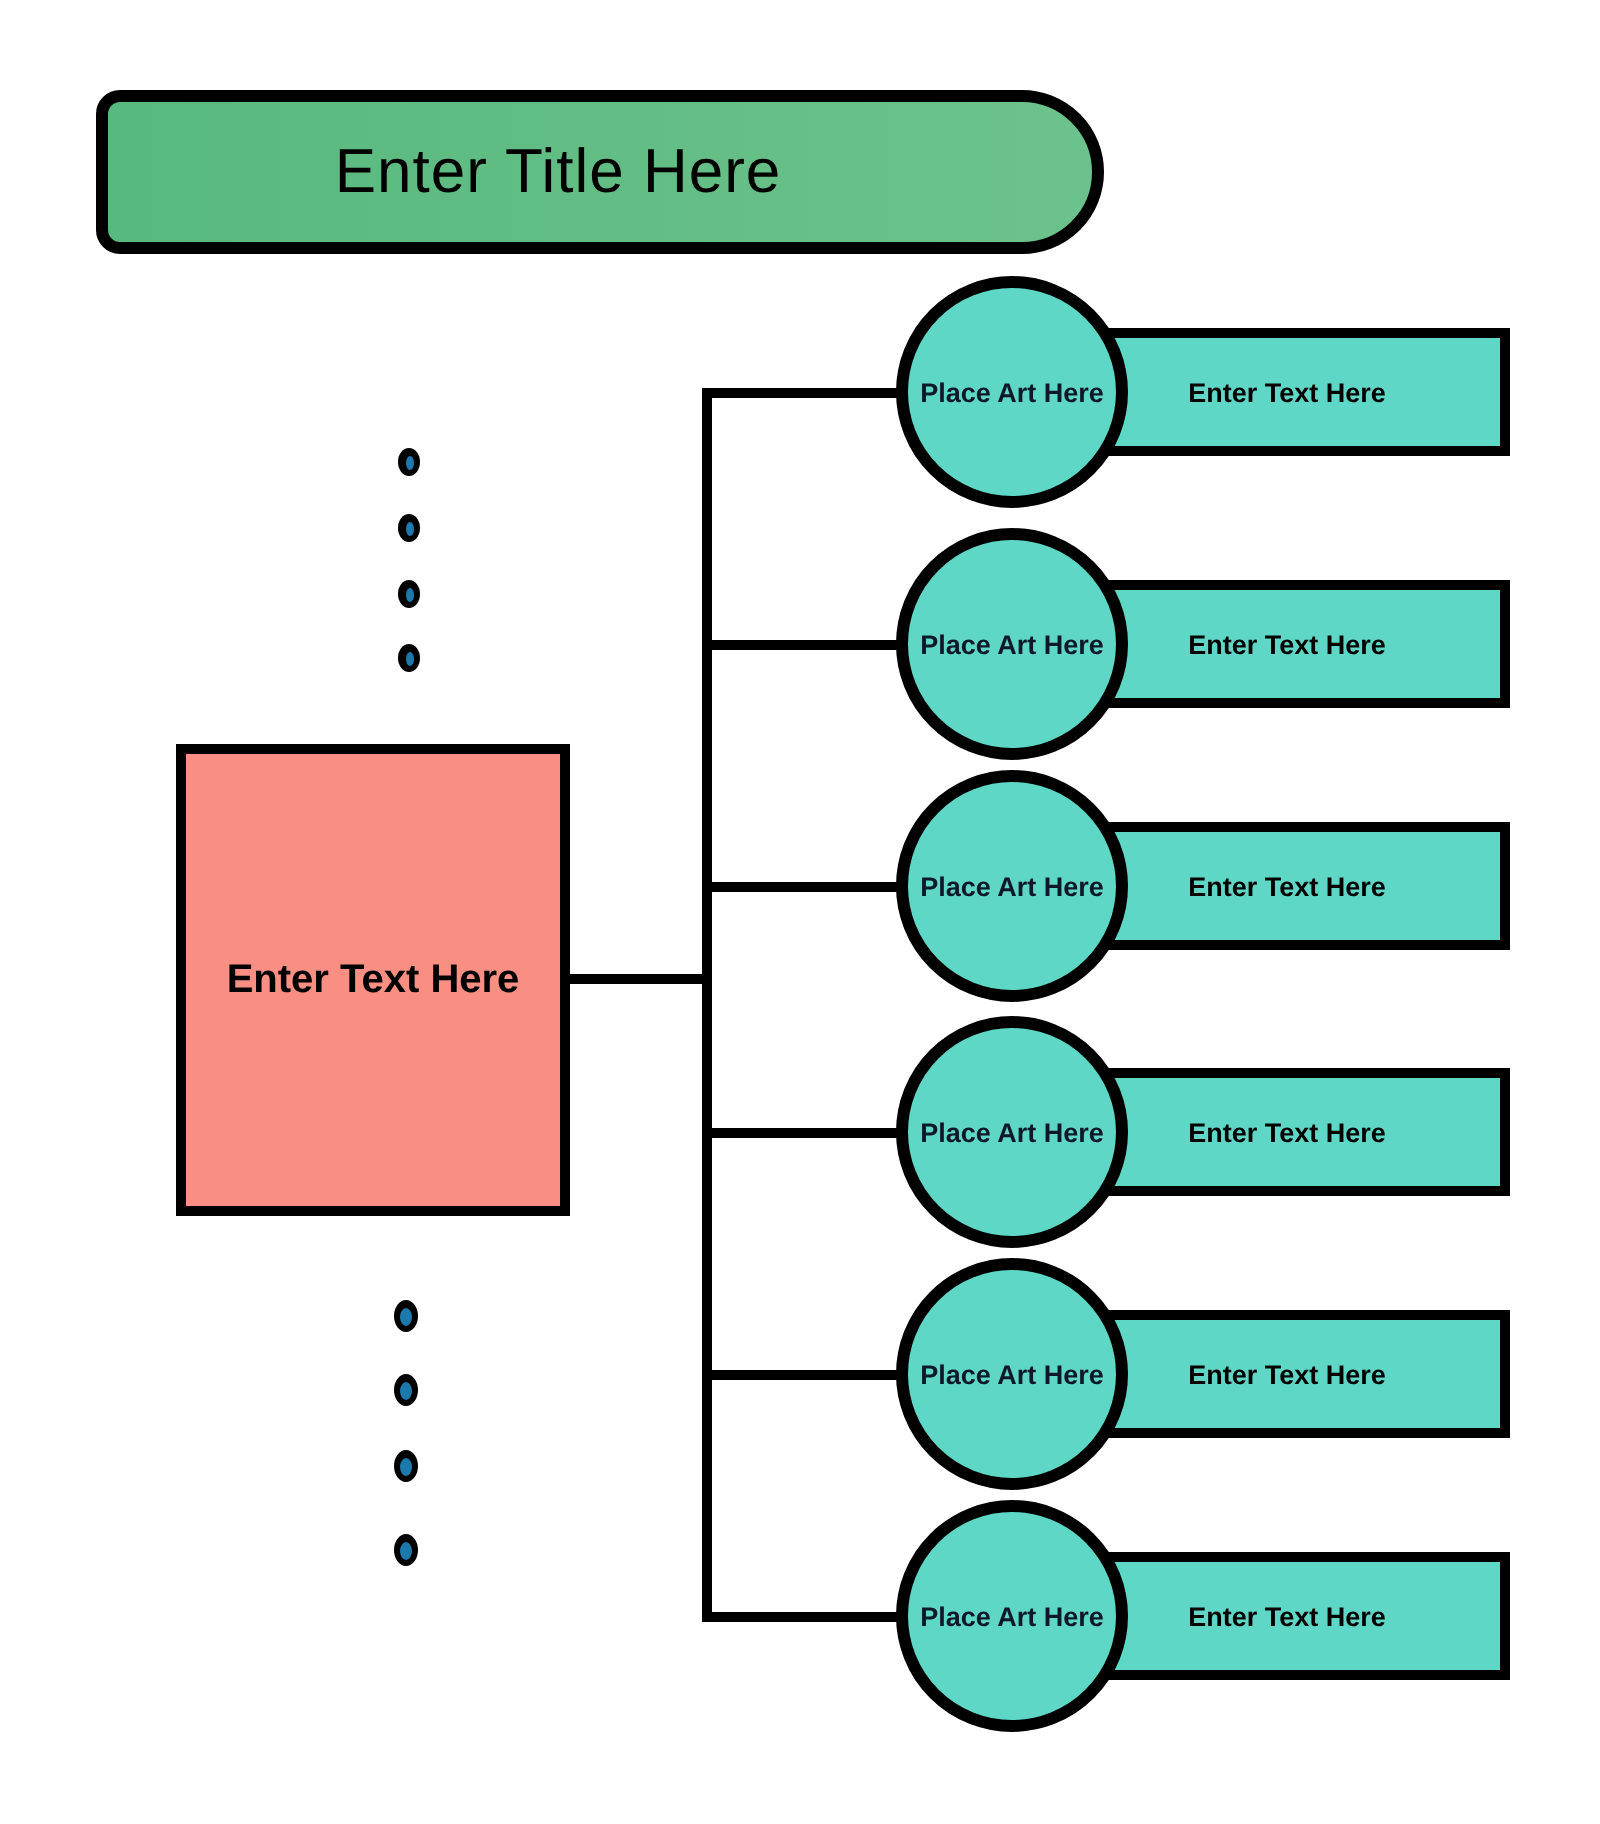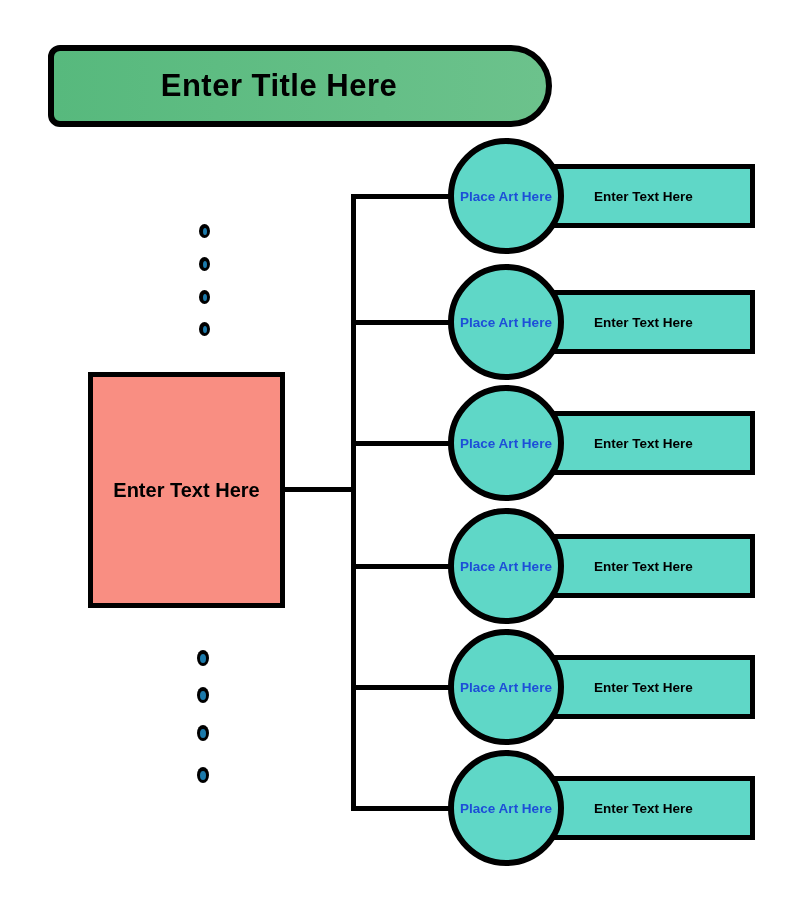--- a/index.html
+++ b/index.html
@@ -29,21 +29,21 @@
     background: linear-gradient(90deg,
       var(--title-green-left, #57b97d),
       var(--title-green-right, #6cc28c));
     display: flex;
     align-items: center;
     justify-content: center;
     padding-right: 42px;
   }
   .title-pill span {
     font-size: 31px;
-    font-weight: bold;
+    font-weight: normal;
     color: #000;
     letter-spacing: 0.5px;
     white-space: nowrap;
   }
 
   
   .center-box {
     position: absolute;
     left: 88px;
     top: 372px;
@@ -125,21 +125,21 @@
     border-radius: 50%;
     background: var(--node-teal, #5fd7c7);
     display: flex;
     align-items: center;
     justify-content: center;
     z-index: 2;
   }
   .row-circle span {
     font-size: 13.5px;
     font-weight: bold;
-    color: #1d4ed8;
+    color: #0f172a;
     white-space: nowrap;
   }
 
   
   .dot {
     position: absolute;
     width: 11px;
     height: 14px;
     border-radius: 50%;
     background: #000;

